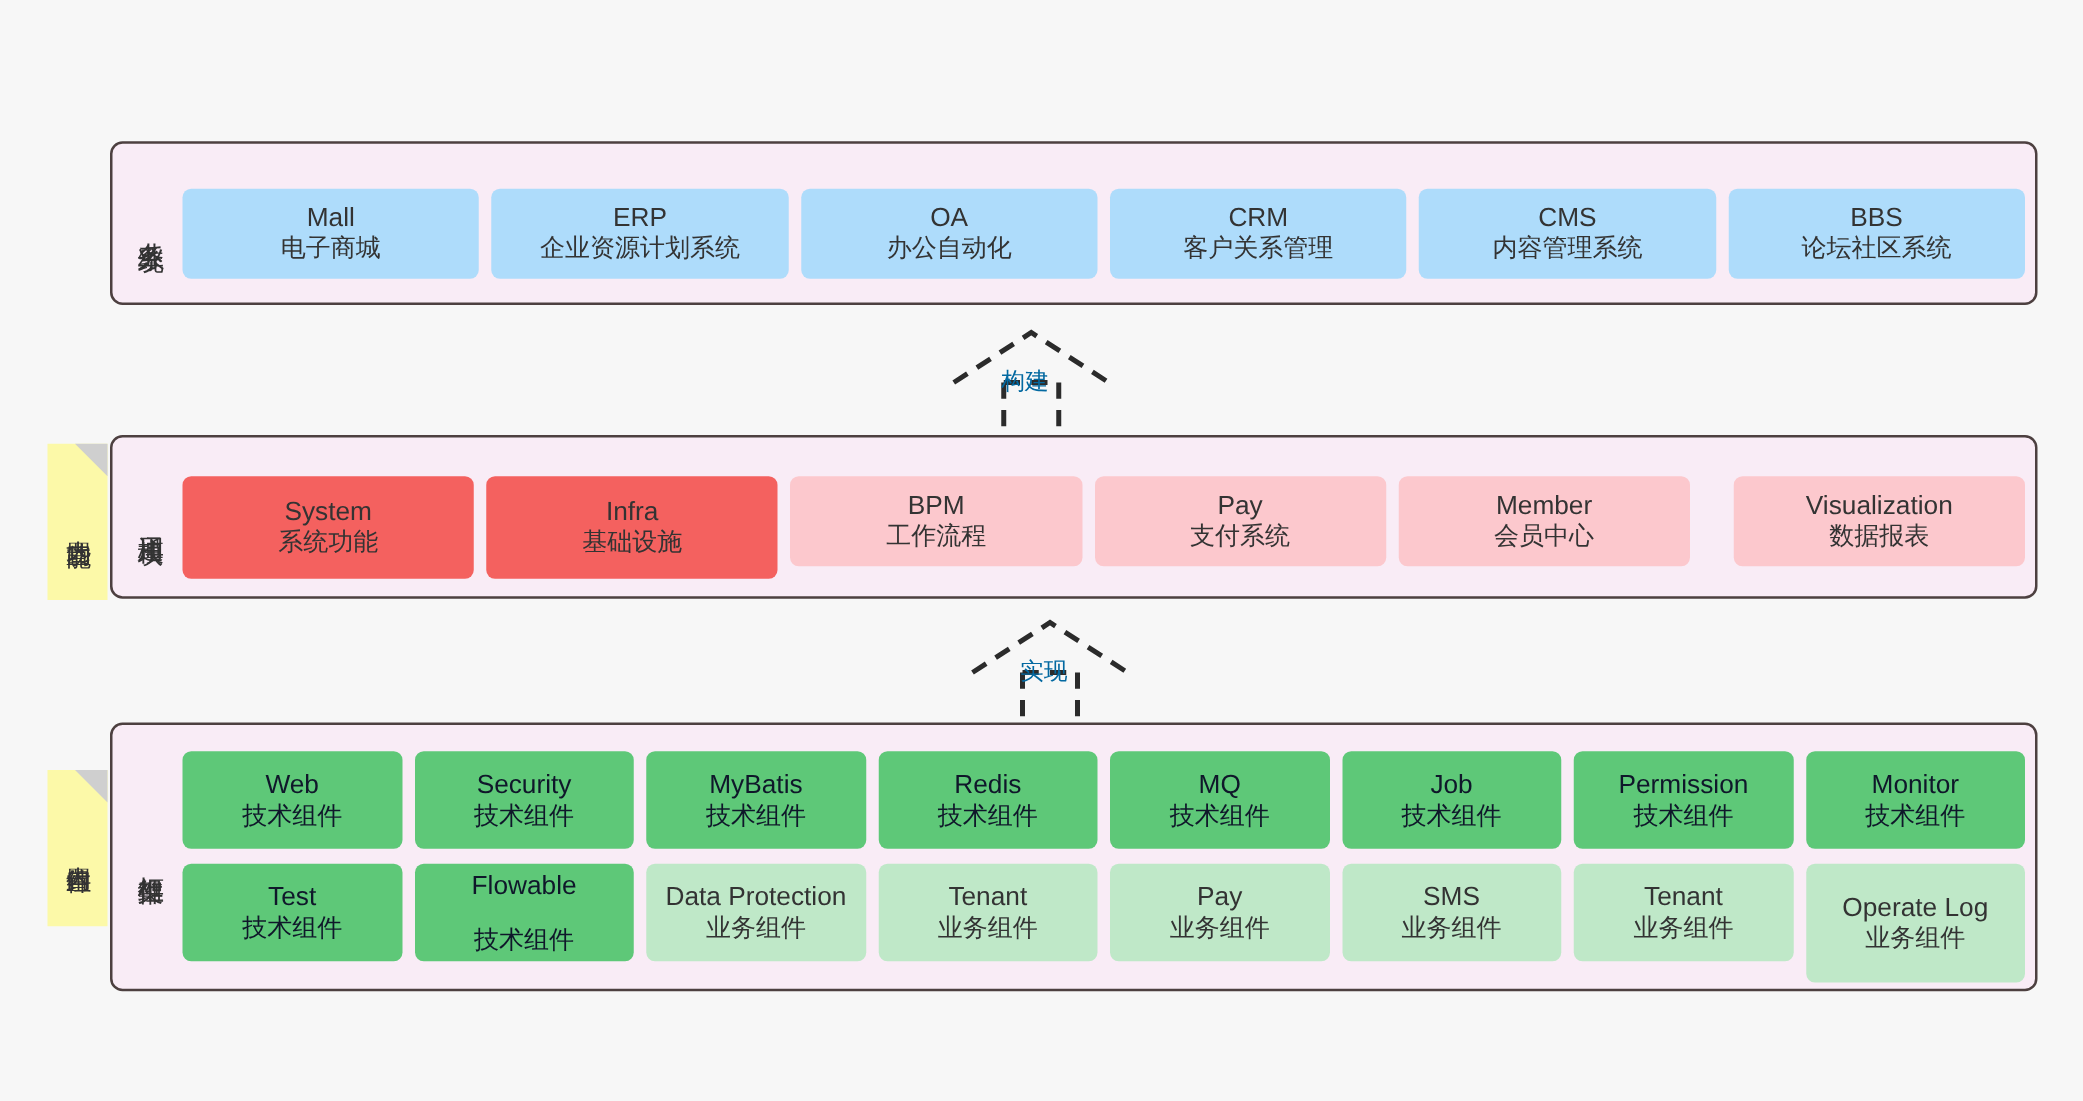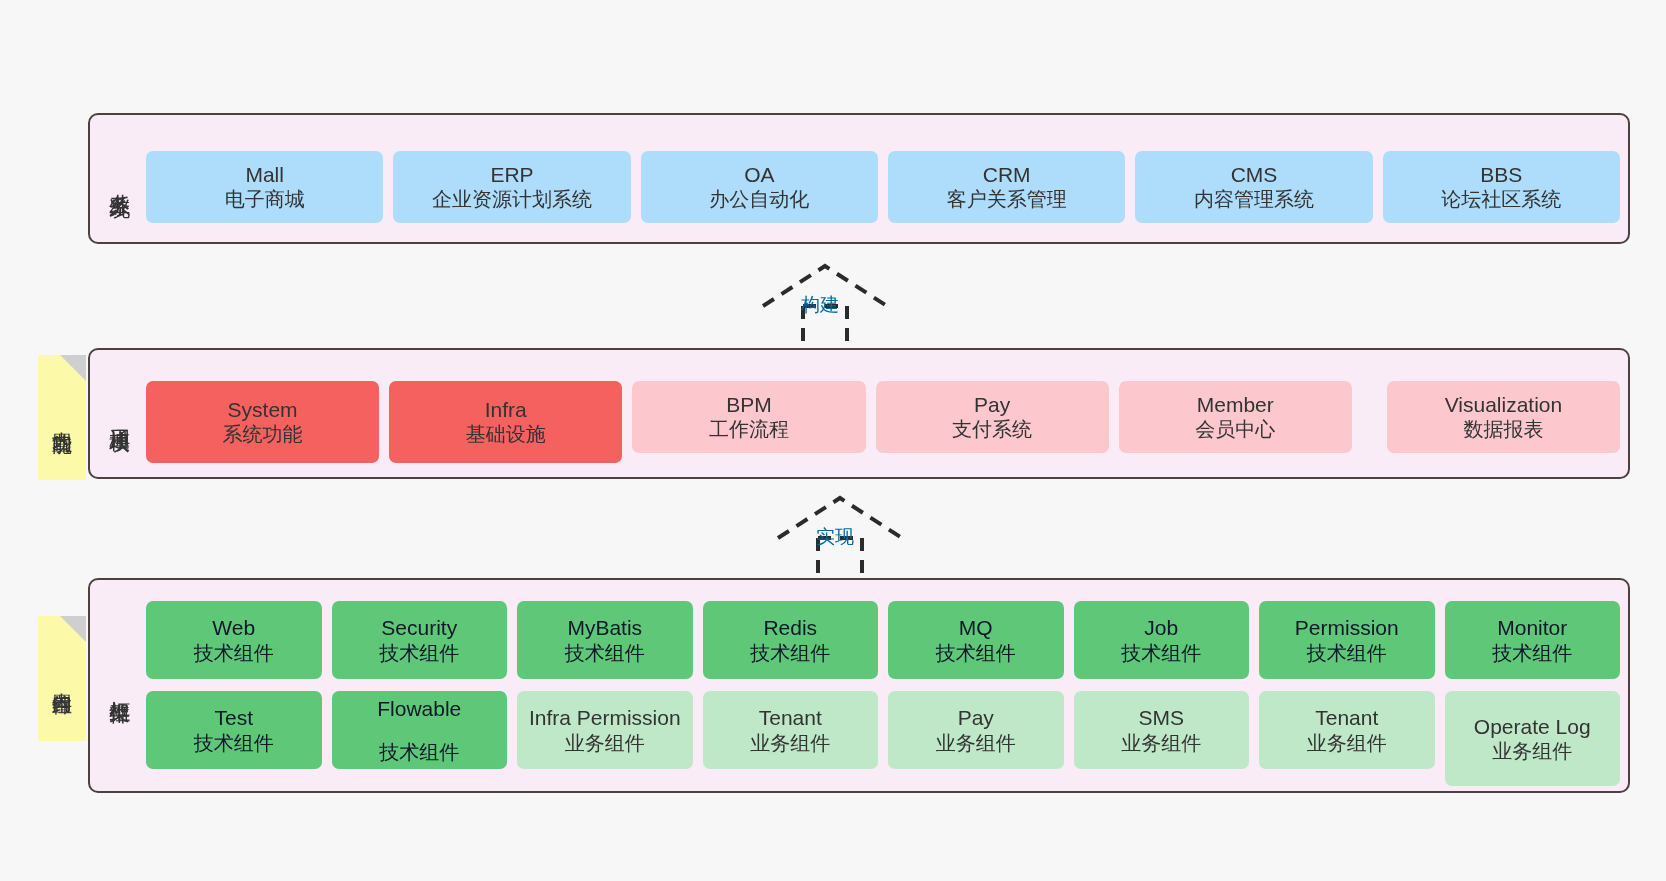--- a/index.html
+++ b/index.html
@@ -268,21 +268,21 @@
       <div class="row">
         <div class="card c-green" style="height:78px;">
           <span class="t1">Test</span>
           <span class="t2">技术组件</span>
         </div>
         <div class="card c-green" style="height:78px;gap:18px;">
           <span class="t1">Flowable</span>
           <span class="t2">技术组件</span>
         </div>
         <div class="card c-lgreen three" style="height:78px;">
-          <span class="t1">Infra Permission</span>
+          <span class="t1">Data Protection</span>
           <span class="t2">业务组件</span>
         </div>
         <div class="card c-lgreen" style="height:78px;">
           <span class="t1">Tenant</span>
           <span class="t2">业务组件</span>
         </div>
         <div class="card c-lgreen" style="height:78px;">
           <span class="t1">Pay</span>
           <span class="t2">业务组件</span>
         </div>

